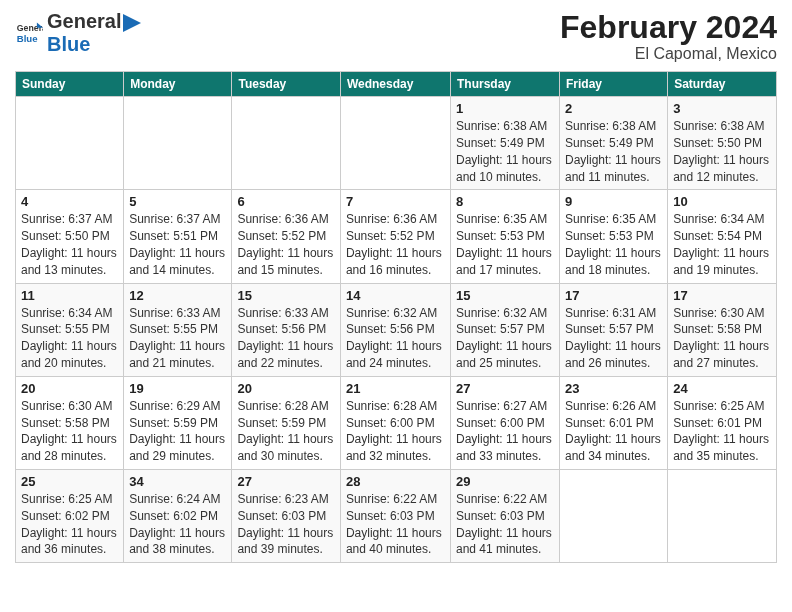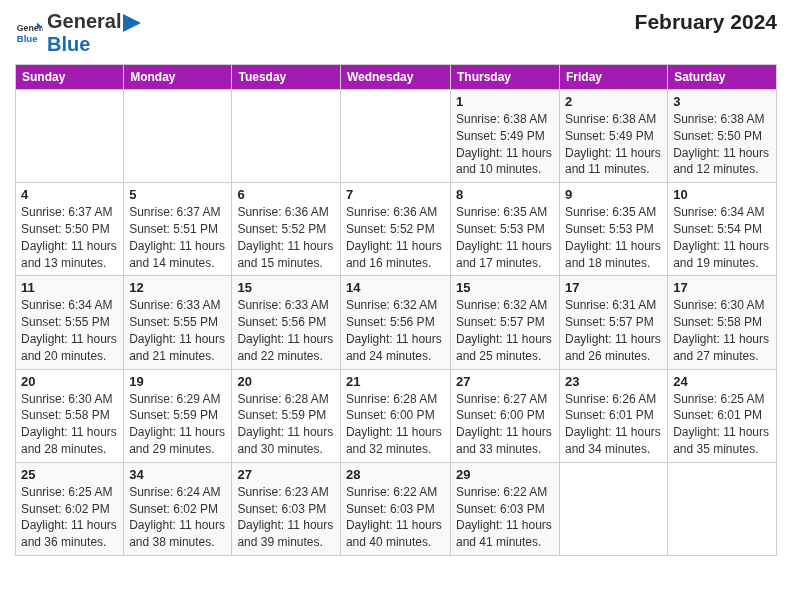--- a/index.html
+++ b/index.html
@@ -22,37 +22,37 @@
       gap: 4px;
     }
     .logo-icon {
       width: 28px;
       height: 28px;
     }
     .title-block {
       text-align: right;
     }
     .month-title {
-      font-size: 21px;
+      font-size: 32px;
       font-weight: bold;
       color: #222;
       line-height: 1.1;
       margin-left: 16px;
     }
     .location-title {
       font-size: 16px;
       color: #444;
     }
     table {
       width: 100%;
       border-collapse: collapse;
       font-size: 11px;
     }
     thead tr th {
-      background-color: #a21caf;
+      background-color: #0f766e;
       color: #fff;
       text-align: left;
       padding: 5px 6px;
       font-size: 12px;
       font-weight: bold;
       border: 1px solid #ccc;
     }
     tbody tr td {
       border: 1px solid #ccc;
       vertical-align: top;
@@ -100,20 +100,21 @@
           <span style="color:#333;">General</span><svg width="18" height="18" viewBox="0 0 18 18" style="vertical-align:middle;margin-left:2px;">
               <polygon points="0,0 18,9 0,18" fill="#1a6bb5"></polygon>
             </svg>
         </span>
         <span style="font-size:20px;font-weight:bold;color:#1a6bb5;">Blue</span>
       </div>
     </div>
   </div>
   <div class="title-block">
     <div class="month-title">February 2024</div>
+    <div class="location-title">El Capomal, Mexico</div>
   </div>
 </div>
 
 <table>
   <thead>
     <tr>
     <th>Sunday</th>
         <th>Monday</th>
         <th>Tuesday</th>
         <th>Wednesday</th>

